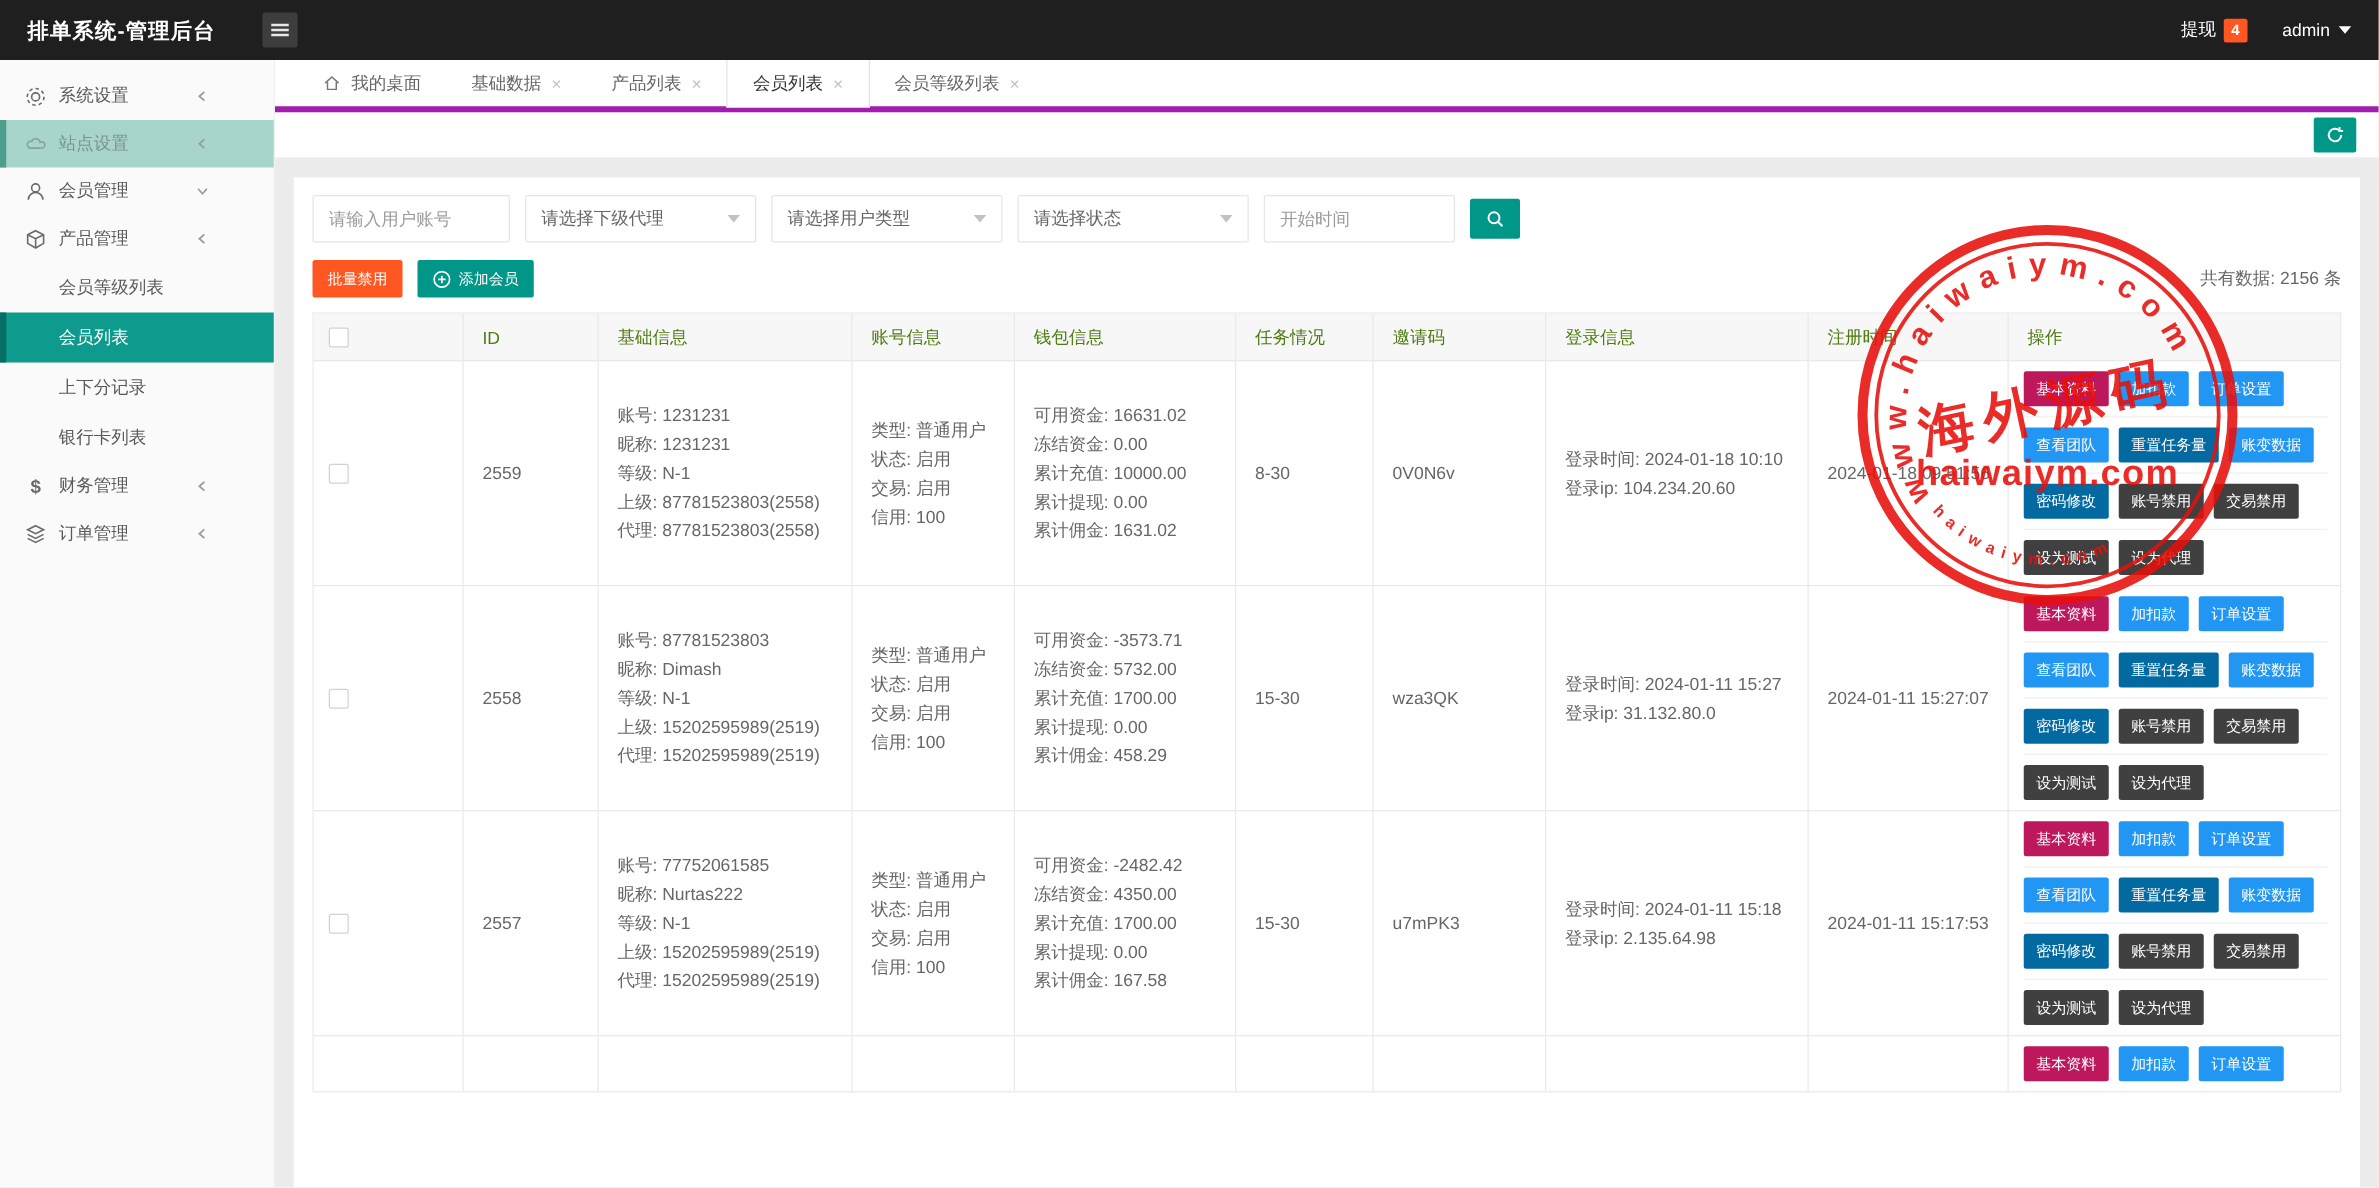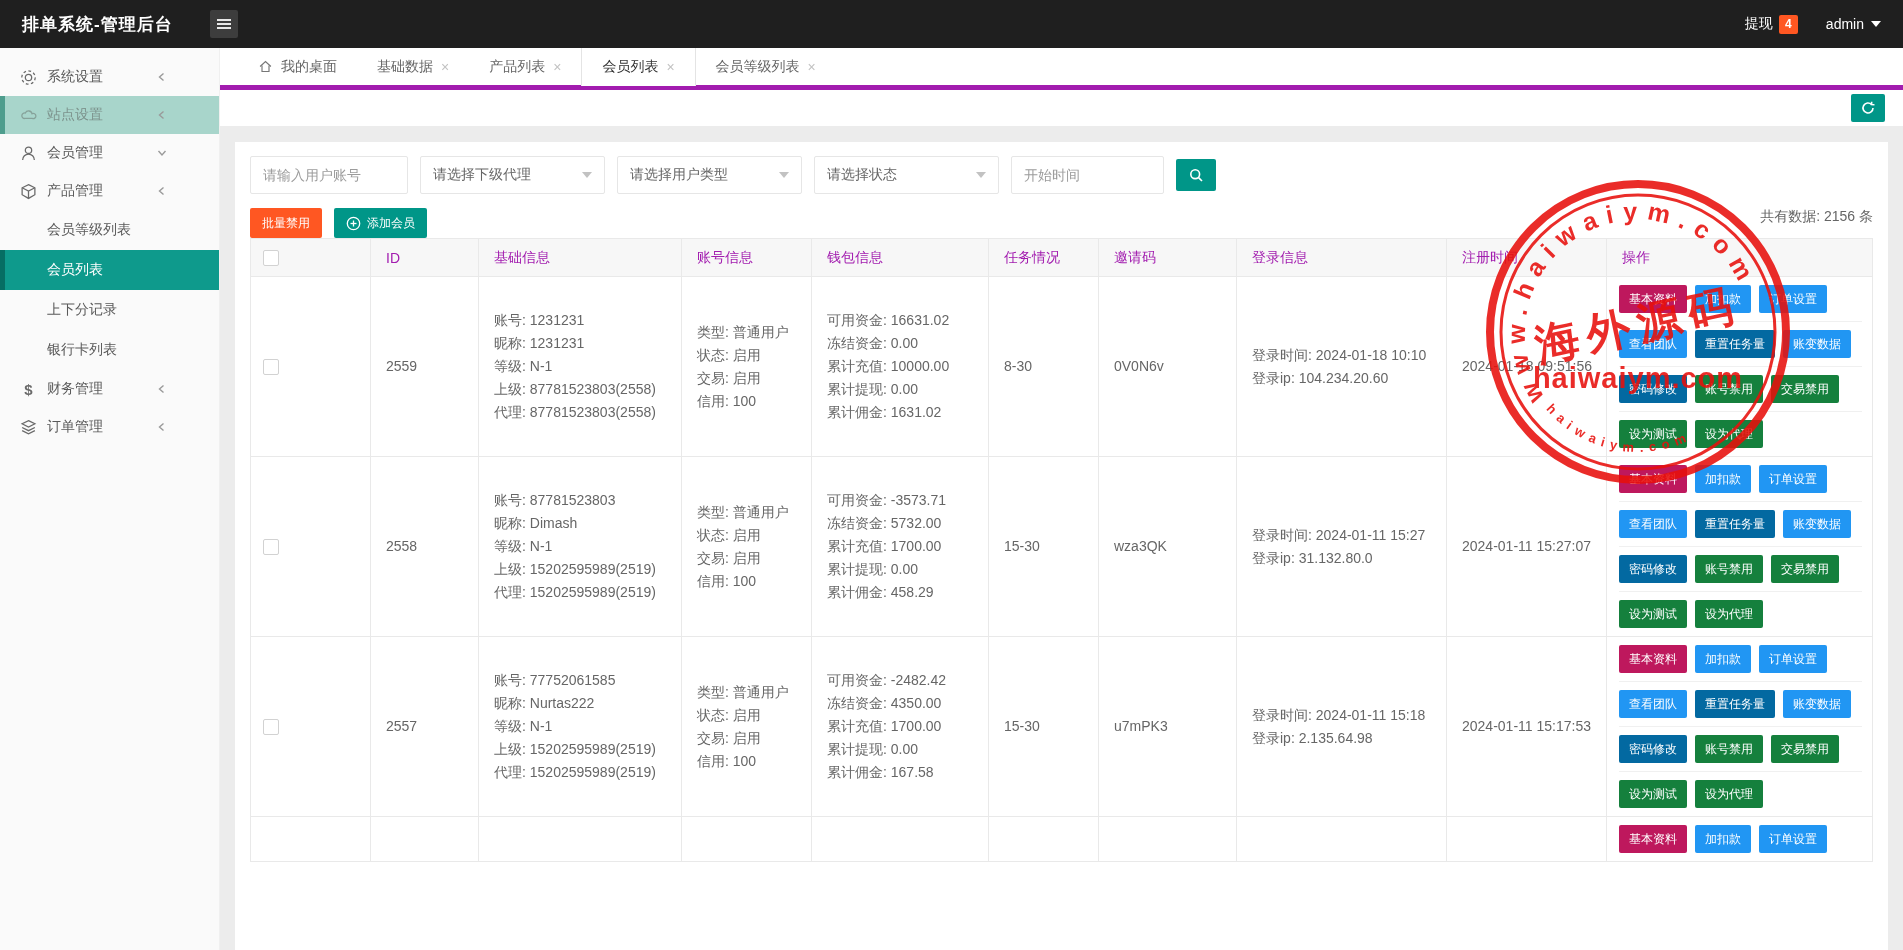--- a/index.html
+++ b/index.html
@@ -48,42 +48,42 @@
     font-family:"Liberation Sans","DejaVu Sans",sans-serif; outline:none; }
   .tinput::placeholder { color:#9c9c9c; }
   .inp-account { width:158px; }
   .inp-date { width:153px; }
   .fselect { width:185px; height:38px; border:1px solid #e6e6e6; border-radius:2px; background:#fff; display:flex;
     align-items:center; justify-content:space-between; padding:0 12px; font-size:14px; color:#666; cursor:pointer; }
   .fselect .caret2 { width:0; height:0; border-left:5px solid transparent; border-right:5px solid transparent; border-top:6px solid #c2c2c2; }
   .search-btn { width:40px; height:32px; background:#009688; border:none; border-radius:2px; display:flex;
     align-items:center; justify-content:center; cursor:pointer; }
   
-  .abar { display:flex; align-items:flex-start; }
+  .abar { display:flex; align-items:center; margin-bottom:12px; }
   .btn { height:30px; border:none; border-radius:2px; color:#fff; font-size:12px; padding:0 12px; cursor:pointer;
     display:inline-flex; align-items:center; gap:6px; font-family:inherit; }
   .btn-danger { background:#ff5722; }
   .btn-primary { background:#009688; margin-left:12px; }
   .total { margin-left:auto; font-size:14px; color:#666; }
   
   .gtable { border:1px solid #e9e9e9; border-bottom:none; font-size:14px; color:#666; }
   .trow { display:flex; border-bottom:1px solid #e9e9e9; align-items:center; }
-  .thead { background:#f7f7f7; color:#a21caf; align-items:flex-start; height:38px; }
+  .thead { background:#f7f7f7; color:#4d7c0f; align-items:flex-start; height:38px; }
   .cell { padding:12px 4px 12px 15px; border-right:1px solid #e9e9e9; align-self:stretch; display:flex; flex-direction:column; justify-content:center; }
   .thead .cell { padding:0 4px 0 15px; justify-content:center; }
   .cell:last-child { border-right:none; }
   .c0{width:120px;} .c1{width:108px;} .c2{width:203px;} .c3{width:130px;} .c4{width:177px;}
   .c5{width:110px;} .c6{width:138px;} .c7{width:210px;} .c8{width:160px;} .c9{flex:1;}
   .iline { line-height:23px; white-space:nowrap; }
   .checkbox { width:16px; height:16px; border:1px solid #d2d2d2; border-radius:2px; background:#fff; cursor:pointer; display:inline-block; }
   .acell { padding:0 10px 0 12px; justify-content:flex-start; }
   .action-line { padding:8px 0; display:flex; gap:8px; flex-wrap:nowrap; }
   .action-line + .action-line { border-top:1px solid #f0f0f0; }
   .abtn { height:28px; border:none; border-radius:2px; color:#fff; font-size:12px; padding:0 10px; cursor:pointer; font-family:inherit; white-space:nowrap; }
-  .ab-green{background:#be185d;} .ab-blue{background:#2196f3;} .ab-amber{background:#0369a1;} .ab-red{background:#15803d;text-align:center;}
+  .ab-green{background:#be185d;} .ab-blue{background:#2196f3;} .ab-amber{background:#0369a1;} .ab-red{background:#404040;text-align:center;}
   
   .stamp { position:absolute; left:1478px; top:172px; width:320px; height:320px; pointer-events:none; z-index:50; opacity:0.88; }
 </style>
 </head>
 <body>
 
 <div class="topbar">
   <div class="title">排单系统-管理后台</div>
   <div class="burger">
       <span></span>

